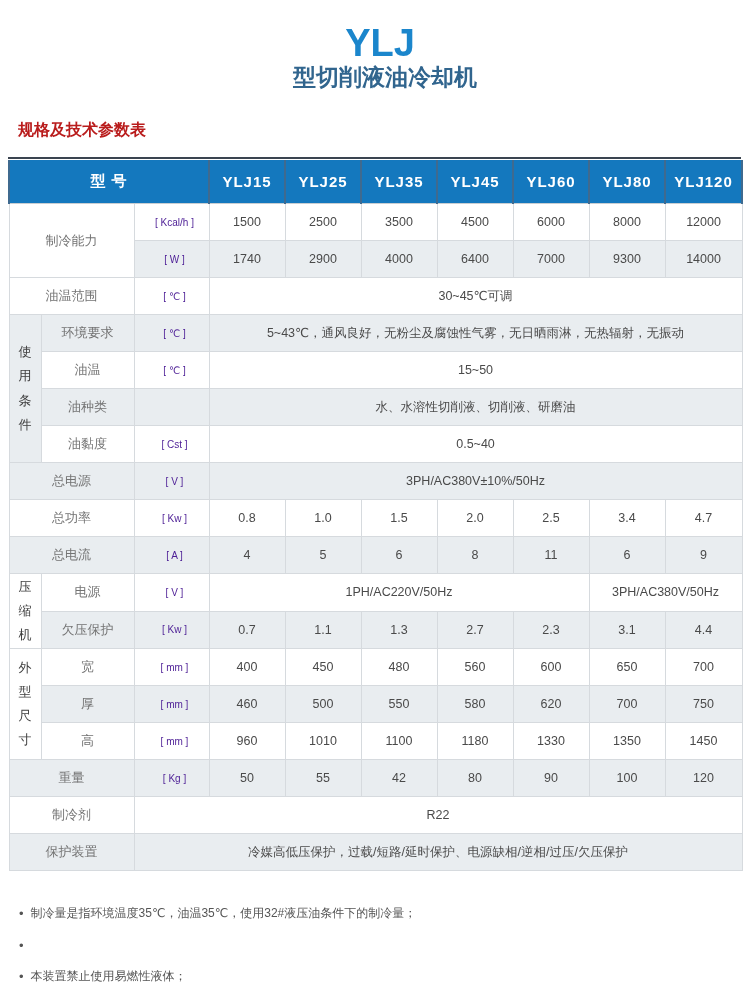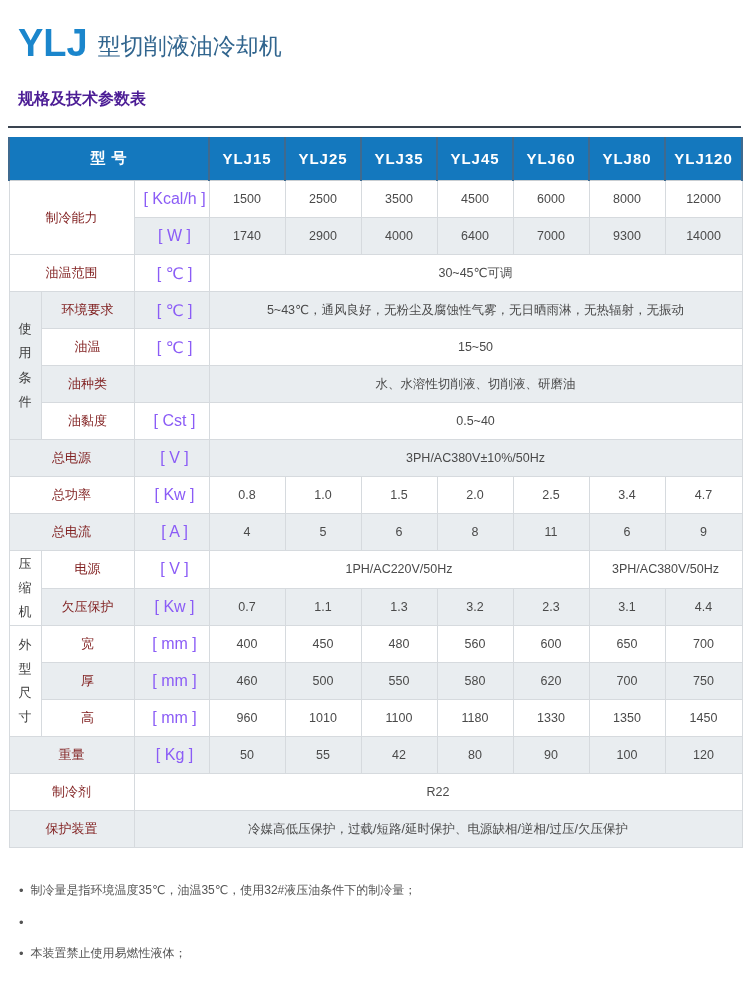--- a/index.html
+++ b/index.html
@@ -4,42 +4,42 @@
 <style>
   html,body{margin:0;padding:0;}
   body{
     width:750px;height:997px;background:#ffffff;
     font-family:"Liberation Sans","DejaVu Sans",sans-serif;
     overflow:hidden;
   }
   .wrap{padding:24px 8px 0 8px;}
 
   
-  .title-row{display:flex;align-items:flex-end;padding-left:10px;}
+  .title-row{display:flex;align-items:center;padding-left:10px;flex-direction:column;}
   .brand{font-size:38px;font-weight:bold;color:#1b86cc;line-height:1;}
-  .title-rest{font-size:23px;font-weight:normal;color:#31658e;margin-left:10px;}
-  .subtitle{margin-top:27px;padding-left:10px;font-size:16px;font-weight:bold;color:#4c1d95;}
+  .title-rest{font-size:23px;font-weight:bold;color:#31658e;margin-left:10px;}
+  .subtitle{margin-top:27px;padding-left:10px;font-size:16px;font-weight:bold;color:#b91c1c;}
 
   
   .table-topbar{height:2px;background:#3a4450;margin-top:16px;width:733px;}
-  table{border-collapse:collapse;table-layout:fixed;width:733px;margin-top:9px;}
+  table{border-collapse:collapse;table-layout:fixed;width:733px;margin-top:1px;}
   th{
     background:#1478be;color:#ffffff;font-size:15px;font-weight:bold;
     height:41px;border:2px solid #3f6a8f;border-top:none;border-bottom:1px solid #c9ced2;
     letter-spacing:1px;
   }
   td{
     height:34px;border:1px solid #d6dade;text-align:center;
     font-size:12.5px;color:#4a4a4a;background:#ffffff;
     padding:1px 2px;overflow:hidden;
   }
   tr.shade td{background:#e9edf0;}
   td.white{background:#ffffff;}
-  td.label{font-size:13px;color:#7f1d1d;}
-  td.unit{font-size:16px;color:#8b5cf6;padding-left:8px;}
+  td.label{font-size:13px;color:#737373;}
+  td.unit{font-size:10px;color:#4c1d95;padding-left:8px;}
   td.group{
     font-size:13px;color:#404040;white-space:pre-line;line-height:1.85;
     background:#ffffff;
   }
 
   
   .notes{margin-top:34px;padding-left:11px;}
   .notes-heading{font-size:13.5px;color:#3a3a3a;}
   .note{margin-top:16.5px;font-size:12px;color:#555555;display:flex;align-items:center;}
   .bullet{font-size:13px;color:#555555;line-height:1;margin-right:7px;}
@@ -169,21 +169,21 @@
           <td class="unit">[ V ]</td>
           <td colspan="5" class="value">1PH/AC220V/50Hz</td>
           <td colspan="2" class="value">3PH/AC380V/50Hz</td>
         </tr>
         <tr class="shade">
           <td class="label">欠压保护</td>
           <td class="unit">[ Kw ]</td>
           <td class="value">0.7</td>
           <td class="value">1.1</td>
           <td class="value">1.3</td>
-          <td class="value">3.2</td>
+          <td class="value">2.7</td>
           <td class="value">2.3</td>
           <td class="value">3.1</td>
           <td class="value">4.4</td>
         </tr>
         <tr>
           <td rowspan="3" class="group">外
 型
 尺
 寸</td>
           <td class="label">宽</td>

